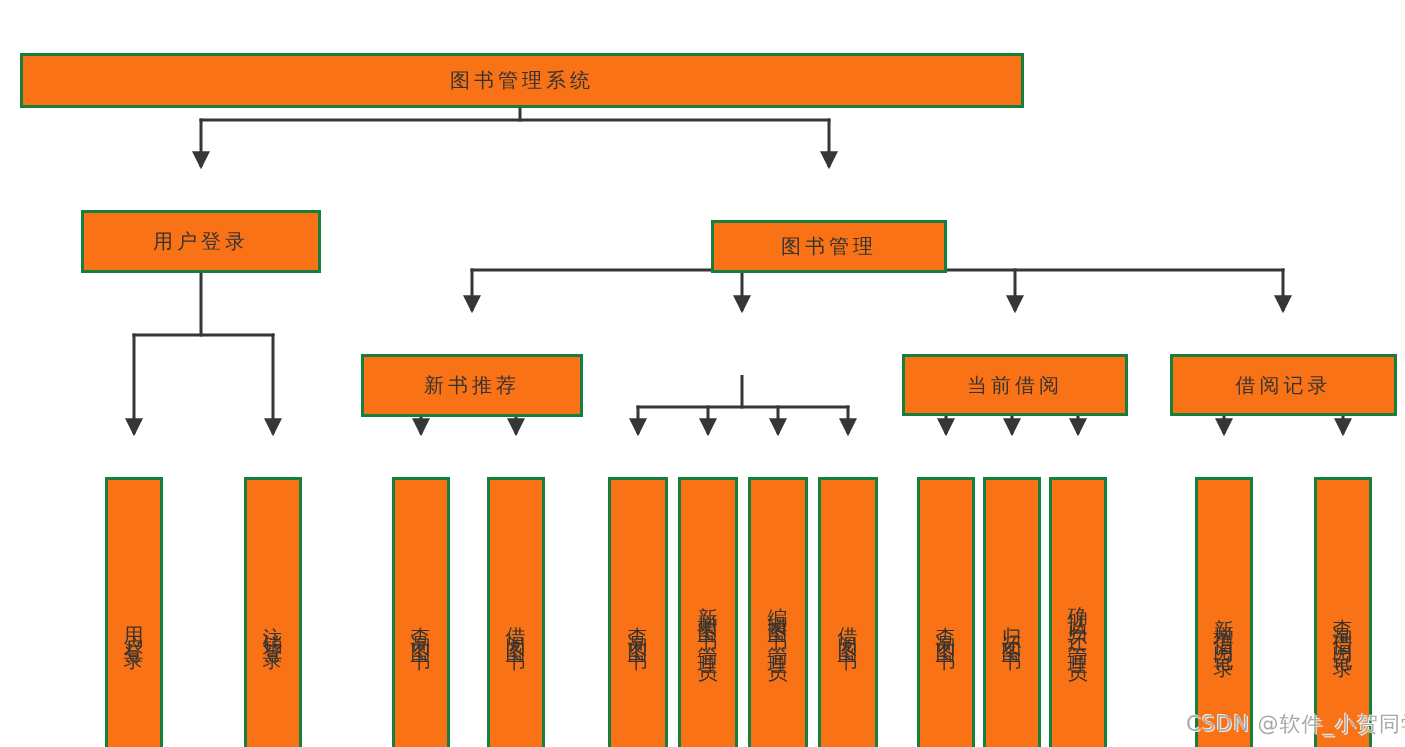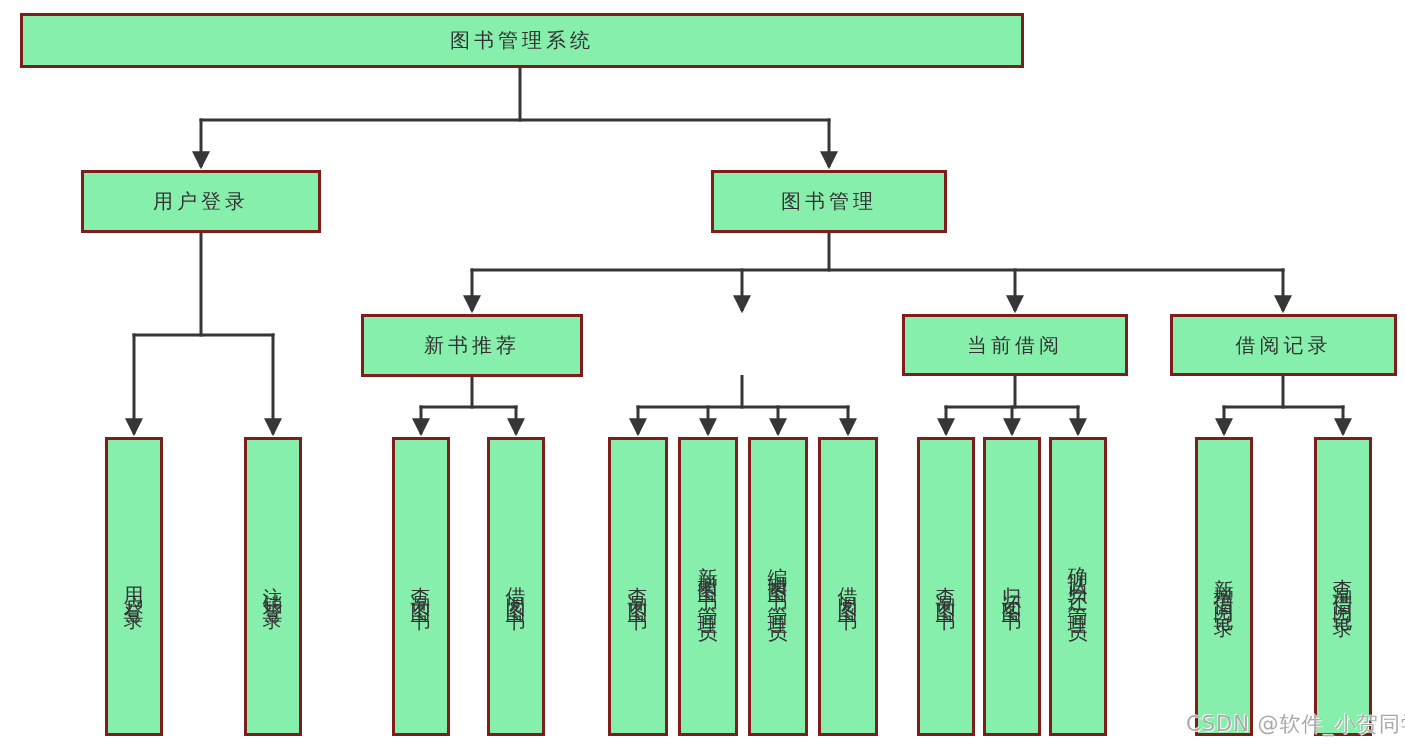--- a/index.html
+++ b/index.html
@@ -3,23 +3,23 @@
 <meta charset="utf-8">
 <style>
   html,body{margin:0;padding:0;background:#ffffff;}
   .canvas{
     position:relative;width:1405px;height:747px;background:#ffffff;
     font-family:"DejaVu Sans","Liberation Sans",sans-serif;overflow:hidden;
   }
   .connectors{position:absolute;left:0;top:0;width:1405px;height:747px;}
   .connectors line{stroke:#363636;stroke-width:3;}
   .node{
-    position:absolute;box-sizing:border-box;background:#86efac;
-    border:3px solid #7f1d1d;display:flex;align-items:center;justify-content:center;
-    color:#333333;font-size:20px;z-index:2;
+    position:absolute;box-sizing:border-box;background:#f97316;
+    border:3px solid #15803d;display:flex;align-items:center;justify-content:center;
+    color:#333333;font-size:20px;z-index:2;margin-top:40px;
   }
   .node.h span{letter-spacing:4px;white-space:nowrap;}
   .node.v span{
     writing-mode:vertical-rl;text-orientation:mixed;
     letter-spacing:8px;line-height:1;white-space:nowrap;
   }
   .watermark{
     position:absolute;left:1186px;top:710px;z-index:10;
     font-size:21px;color:#a9a9a9;letter-spacing:1px;white-space:nowrap;
     text-shadow:1px 1px 0 rgba(255,255,255,.85), -1px -1px 0 rgba(255,255,255,.85);
@@ -92,21 +92,21 @@
     </g>
   </svg>
 
   <div class="node h" style="left:20px;top:13px;width:1004px;height:55px">
     <span>图书管理系统</span>
   </div>
 
   <div class="node h" style="left:81px;top:170px;width:240px;height:63px">
     <span>用户登录</span>
   </div>
-  <div class="node h" style="left:711px;top:170px;width:236px;height:63px">
+  <div class="node h" style="left:711px;top:180px;width:236px;height:53px">
     <span>图书管理</span>
   </div>
 
   <div class="node h" style="left:361px;top:314px;width:222px;height:63px">
     <span>新书推荐</span>
   </div>
   <div class="node h" style="left:902px;top:314px;width:226px;height:62px">
     <span>当前借阅</span>
   </div>
   <div class="node h" style="left:1170px;top:314px;width:227px;height:62px">

